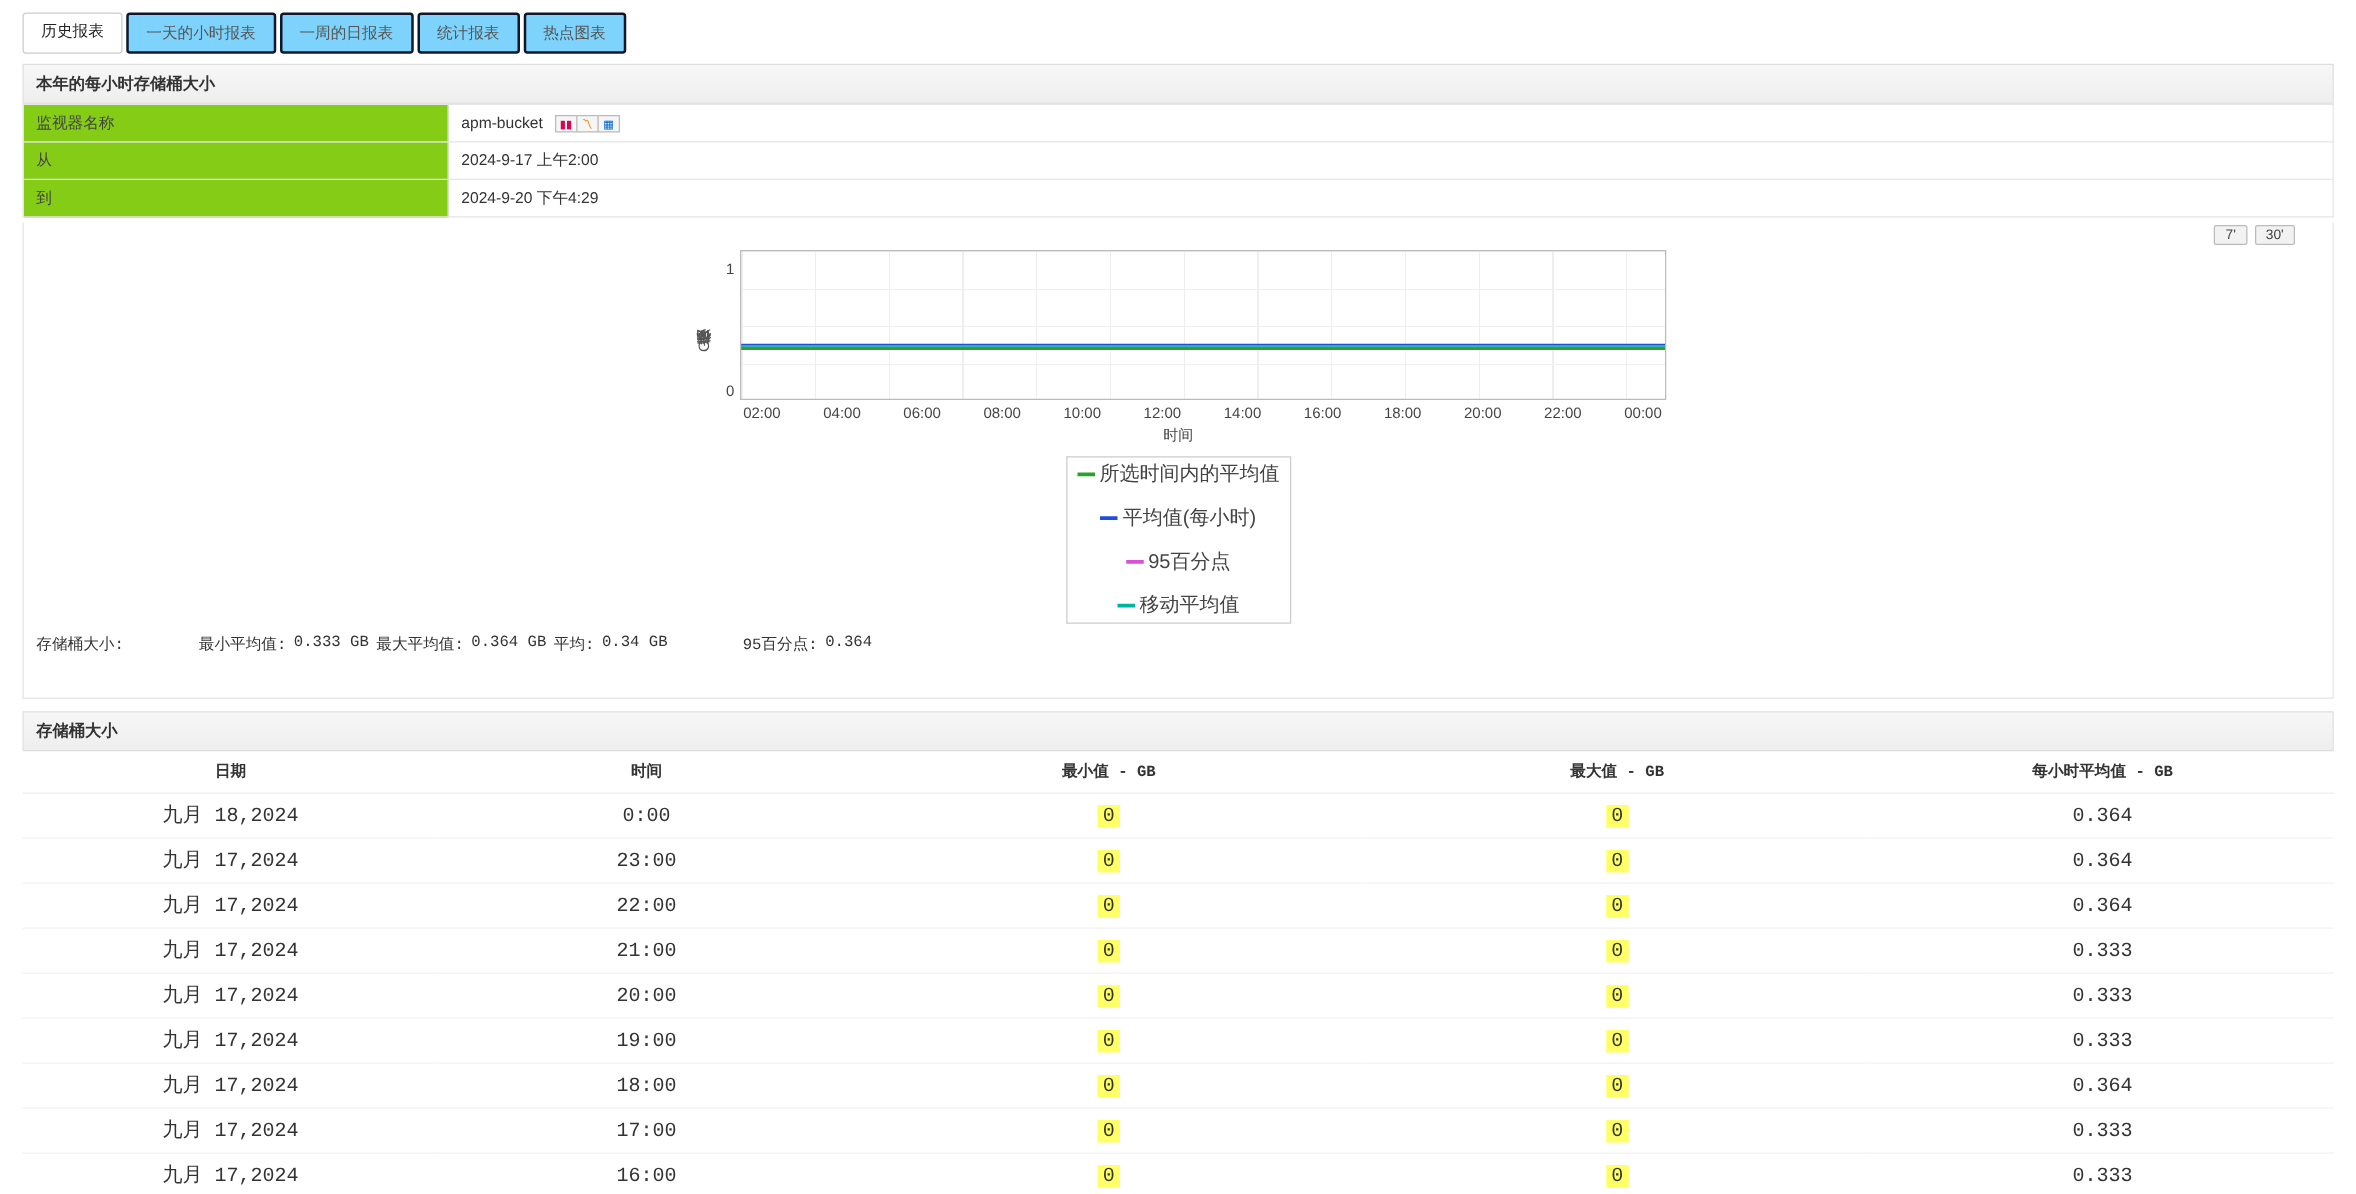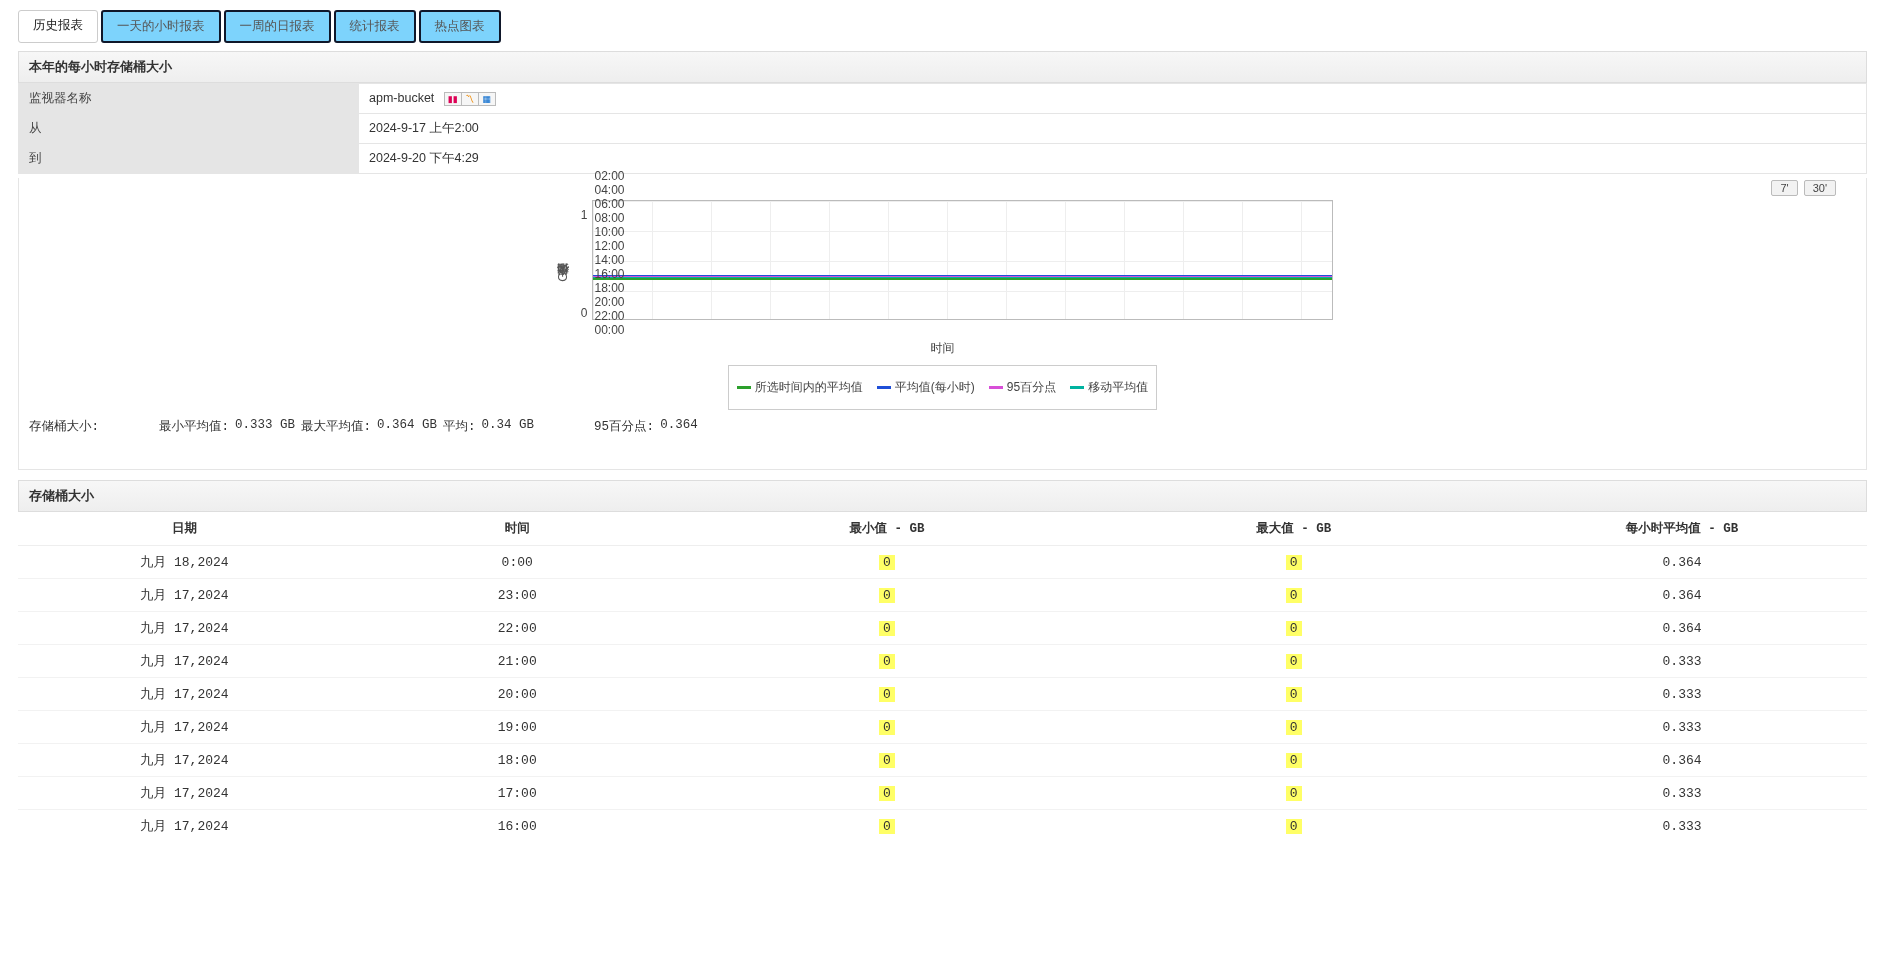--- a/index.html
+++ b/index.html
@@ -47,21 +47,21 @@
     margin-bottom: 4px;
   }
   .info-table td {
     border: 1px solid #e5e5e5;
     padding: 6px 10px;
     font-size: 12.5px;
   }
   .info-table td.key {
     width: 340px;
     color: #444;
-    background:#e5e5e5;
+    background:#84cc16;
   }
   .chart-area {
     position: relative;
     border: 1px solid #e5e5e5;
     border-top: none;
     padding: 4px 8px 20px 8px;
   }
   .chart-btns {
     position: absolute;
     right: 30px;
@@ -126,38 +126,38 @@
   .plot .line.teal { background:#00b3a0; top:64.5%; height:1.5px;}
   .xaxis-ticks {
     position:absolute;
     left:0; right:0;
     bottom:-18px;
     display:flex;
     justify-content:space-between;
     font-size:12px;
     color:#444;
     padding:0 2px;
-    flex-direction:column;
   }
   .xlabel {
     text-align:center;
     font-size:12px;
     color:#444;
     margin-top:-10px;
   }
   .legend {
     width:fit-content;
     margin: 8px auto 0 auto;
     border:1px solid #ccc;
-    padding:13px 8px;
+    padding:3px 8px;
     display:flex;
     gap:14px;
-    font-size:12px;
+    font-size:16px;
     color:#444;
     align-items:center;
+    flex-direction:column;
   }
   .legend-item { display:flex; align-items:center; gap:4px;}
   .swatch { width:14px; height:3px; display:inline-block;}
   .sw-green{background:#2ca02c;}
   .sw-blue{background:#1f4fd8;}
   .sw-magenta{background:#d84fd8;}
   .sw-teal{background:#00b3a0;}
 
   .stats-row {
     display:flex;
@@ -176,21 +176,21 @@
   .data-table th {
     padding:8px 6px;
     font-weight:bold;
     font-size:12.5px;
     color:#333;
     text-align:center;
     border-bottom:1px solid #eee;
   }
   .data-table td {
     padding:7px 6px;
-    font-size:13px;
+    font-size:16px;
     color:#333;
     text-align:center;
     border-top:1px solid #f2f2f2;
   }
   .hilite {
     background:#ffff66;
     padding:0 4px;
   }
   .icon-btns { display:inline-flex; gap:0; vertical-align:middle; margin-left:6px;}
   .mini-icon {

